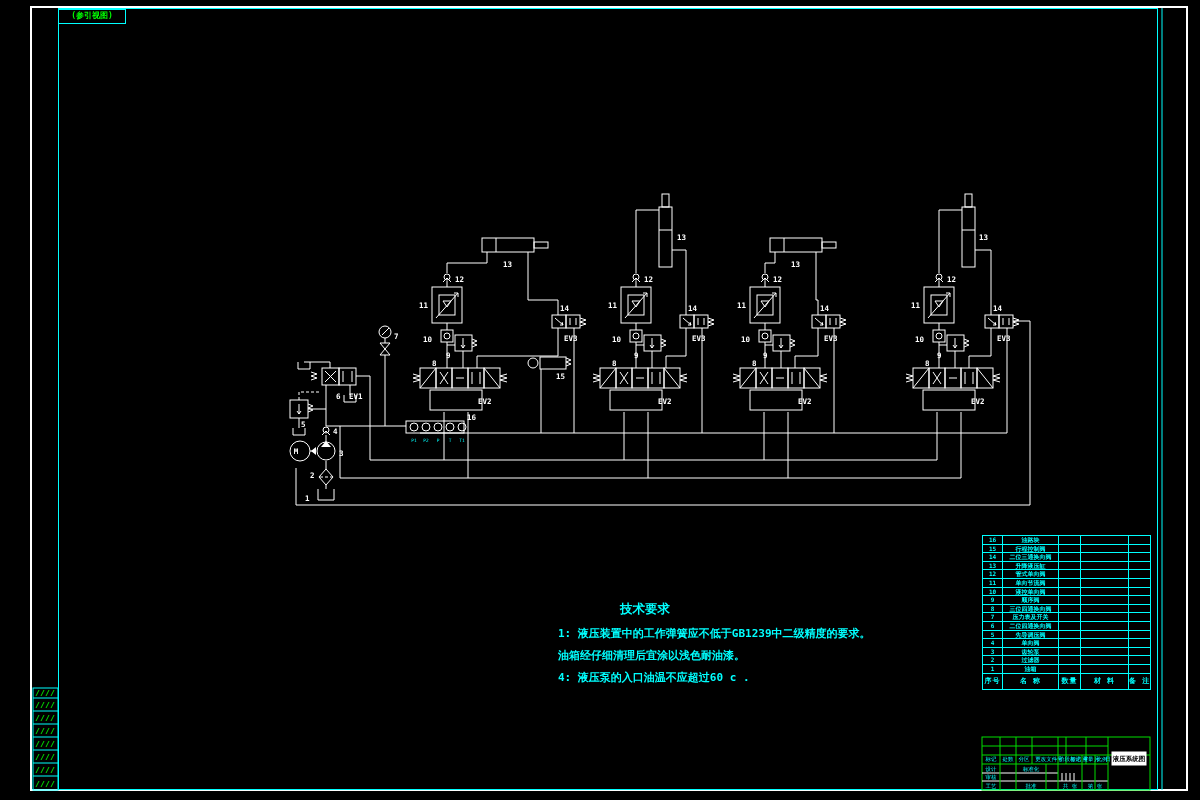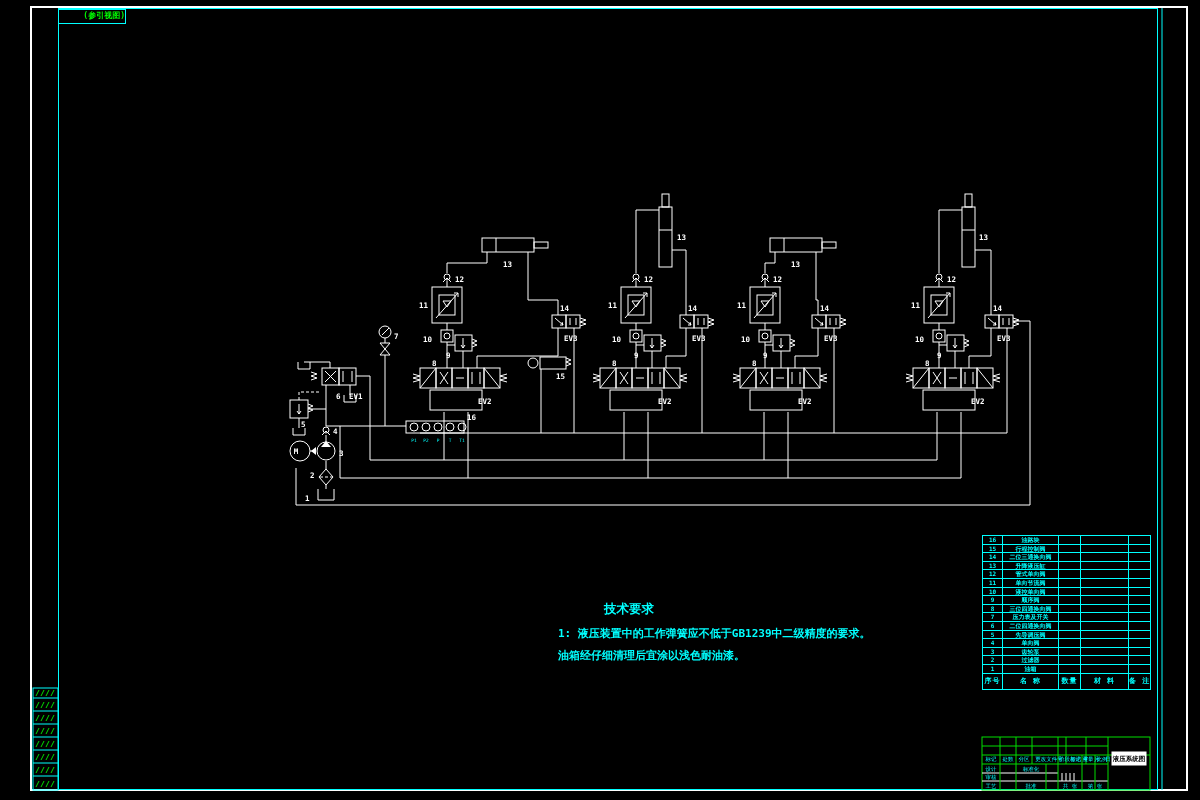--- a/index.html
+++ b/index.html
@@ -2,37 +2,37 @@
 <html><head>
 <meta charset="utf-8">
 <style>
   html,body{margin:0;padding:0;background:#000;}
   .page{position:relative;width:1200px;height:800px;background:#000;overflow:hidden;
         font-family:"DejaVu Sans Mono","Liberation Mono",monospace;}
   .abs{position:absolute;}
   .frame-white{left:30px;top:6px;width:1158px;height:785px;border:2px solid #fff;box-sizing:border-box;}
   .frame-cyan{left:58px;top:8px;width:1100px;height:782px;border:1px solid #0ff;box-sizing:border-box;}
   .ref-label{left:58px;top:9px;width:68px;height:15px;border:1px solid #0ff;box-sizing:border-box;
-             color:#00ff00;font-size:8px;line-height:12px;text-align:right;font-weight:bold;white-space:nowrap;overflow:hidden;}
+             color:#00ff00;font-size:8px;line-height:12px;text-align:center;font-weight:bold;white-space:nowrap;overflow:hidden;}
   svg *{stroke:#ffffff;fill:none;stroke-width:1;}
   svg text{stroke:none;fill:#ffffff;font-family:"DejaVu Sans Mono","Liberation Mono",monospace;
            font-size:7.5px;font-weight:bold;}
   .gn-line{stroke:#00dd00;} .cy-line{stroke:#00ffff;} .wh-line{stroke:#ffffff;}
   .dash{stroke-dasharray:3 2;}
   .fillw{fill:#ffffff;stroke:none;}
   .fillwht{fill:#ffffff;stroke:#ffffff;}
   .tbt{fill:#00ffff;stroke:none;font-size:5.5px;text-anchor:middle;font-weight:normal;}
   .blackt{fill:#000000;stroke:none;font-size:6.5px;text-anchor:middle;font-weight:bold;}
   .portt{fill:#00ffff;stroke:none;font-size:4.5px;text-anchor:middle;font-weight:normal;}
   .hatch{stroke:#00dd00;}
   .std-block{left:288px;top:556px;width:210px;color:#0ff;}
   .std-title{margin-left:42px;height:22px;line-height:20px;font-size:11.5px;font-weight:bold;}
   .std-line{height:17.5px;line-height:17.5px;font-size:11px;font-weight:bold;white-space:pre;}
   .tech-block{left:558px;top:597px;width:345px;color:#0ff;}
-  .tech-title{margin-left:46px;height:26px;line-height:24px;font-size:12.5px;font-weight:bold;}
+  .tech-title{margin-left:62px;height:26px;line-height:24px;font-size:12.5px;font-weight:bold;}
   .tech-line{height:21.8px;line-height:21.8px;font-size:11px;font-weight:bold;white-space:pre;}
   table.bom{position:absolute;left:982px;top:535px;width:168px;border-collapse:collapse;table-layout:fixed;}
   table.bom td{border:1px solid #0ff;color:#0ff;font-size:6px;height:7.6px;line-height:7.6px;
                padding:0;text-align:center;white-space:nowrap;overflow:hidden;font-weight:bold;}
   table.bom td.hdr{height:15px;line-height:15px;font-size:7px;letter-spacing:1px;}
 </style>
 </head>
 <body>
 
 <div class="page">
@@ -351,20 +351,21 @@
 
     <path class="cy-line" d="M1162,8 L1162,790"></path>
   </svg>
 
   
 
   <div class="abs tech-block">
     <div class="tech-title">技术要求</div>
     <div class="tech-line">1: 液压装置中的工作弹簧应不低于GB1239中二级精度的要求。</div>
     <div class="tech-line">油箱经仔细清理后宜涂以浅色耐油漆。</div>
+    <div class="tech-line">4: 液压泵的入口油温不应超过60 c .</div>
   </div>
 
   
   <t r="">
     </t><table class="bom">
     <colgroup>
         <col style="width:20px">
         <col style="width:56px">
         <col style="width:22px">
         <col style="width:48px">

